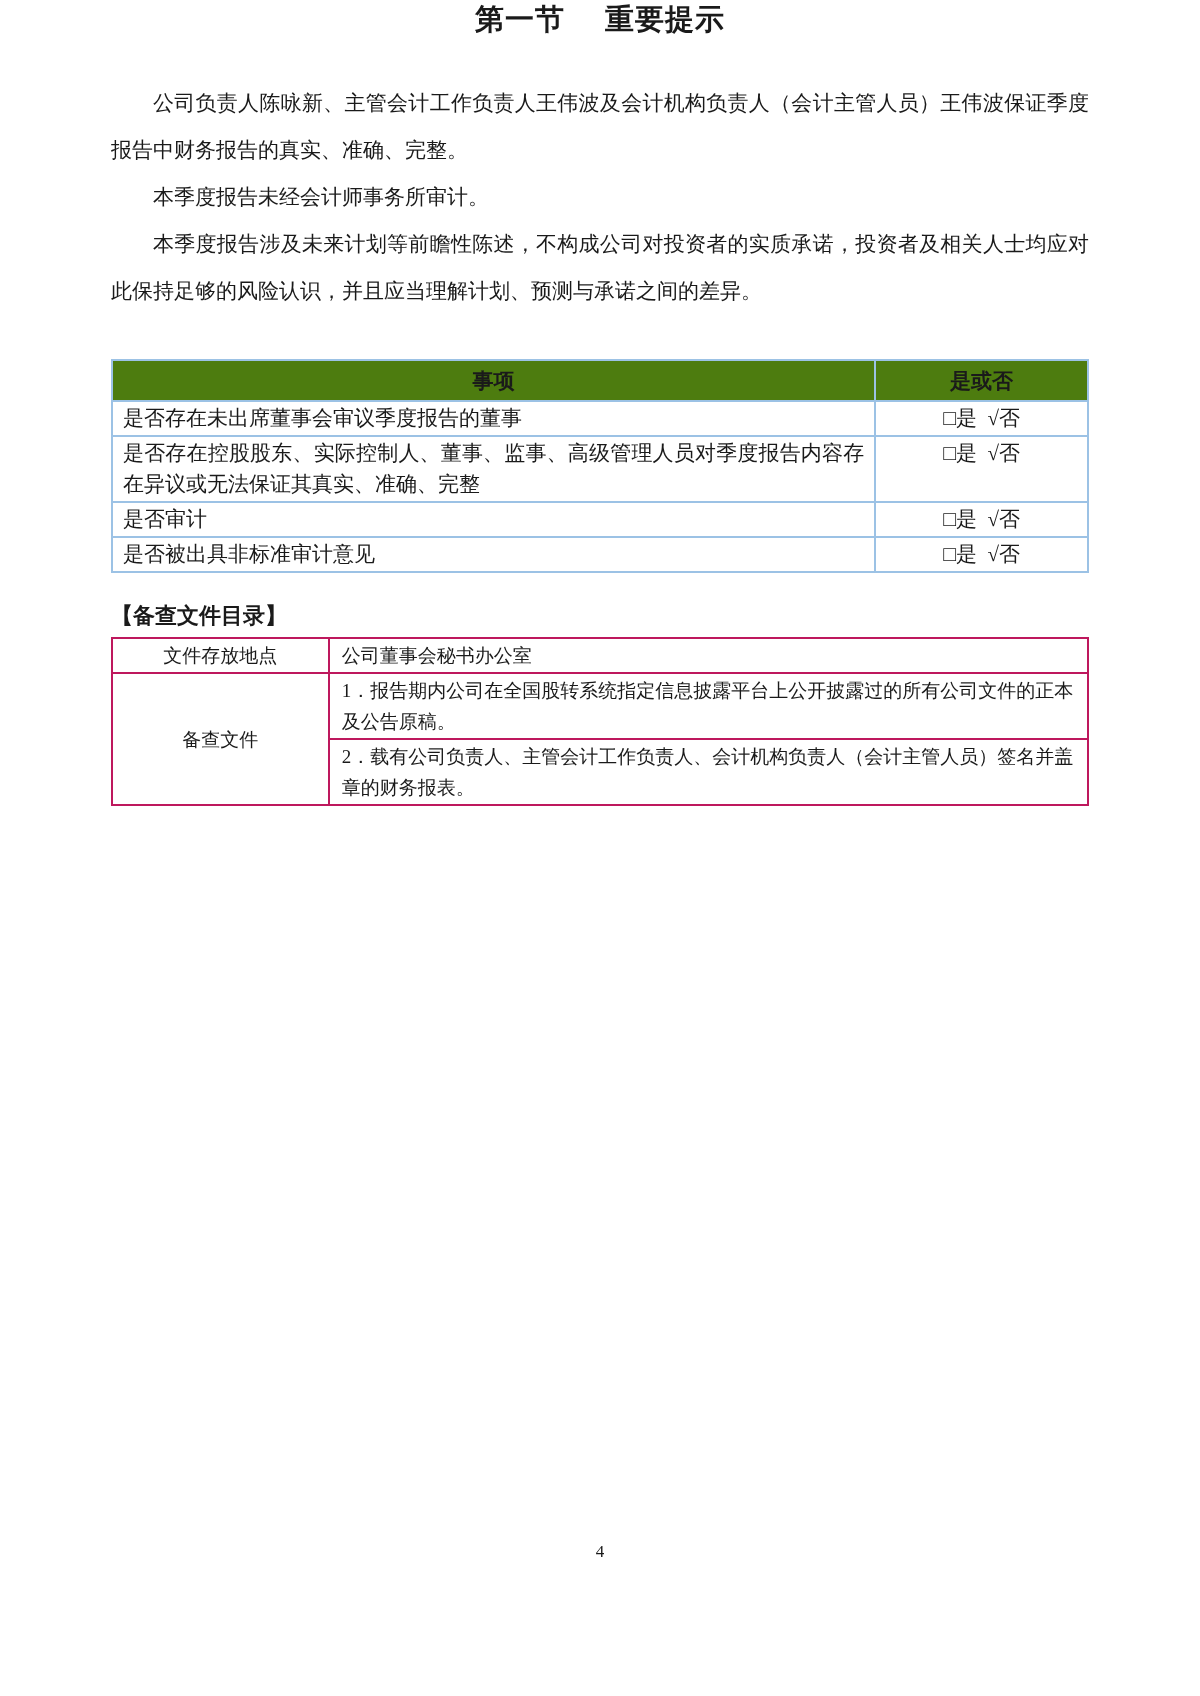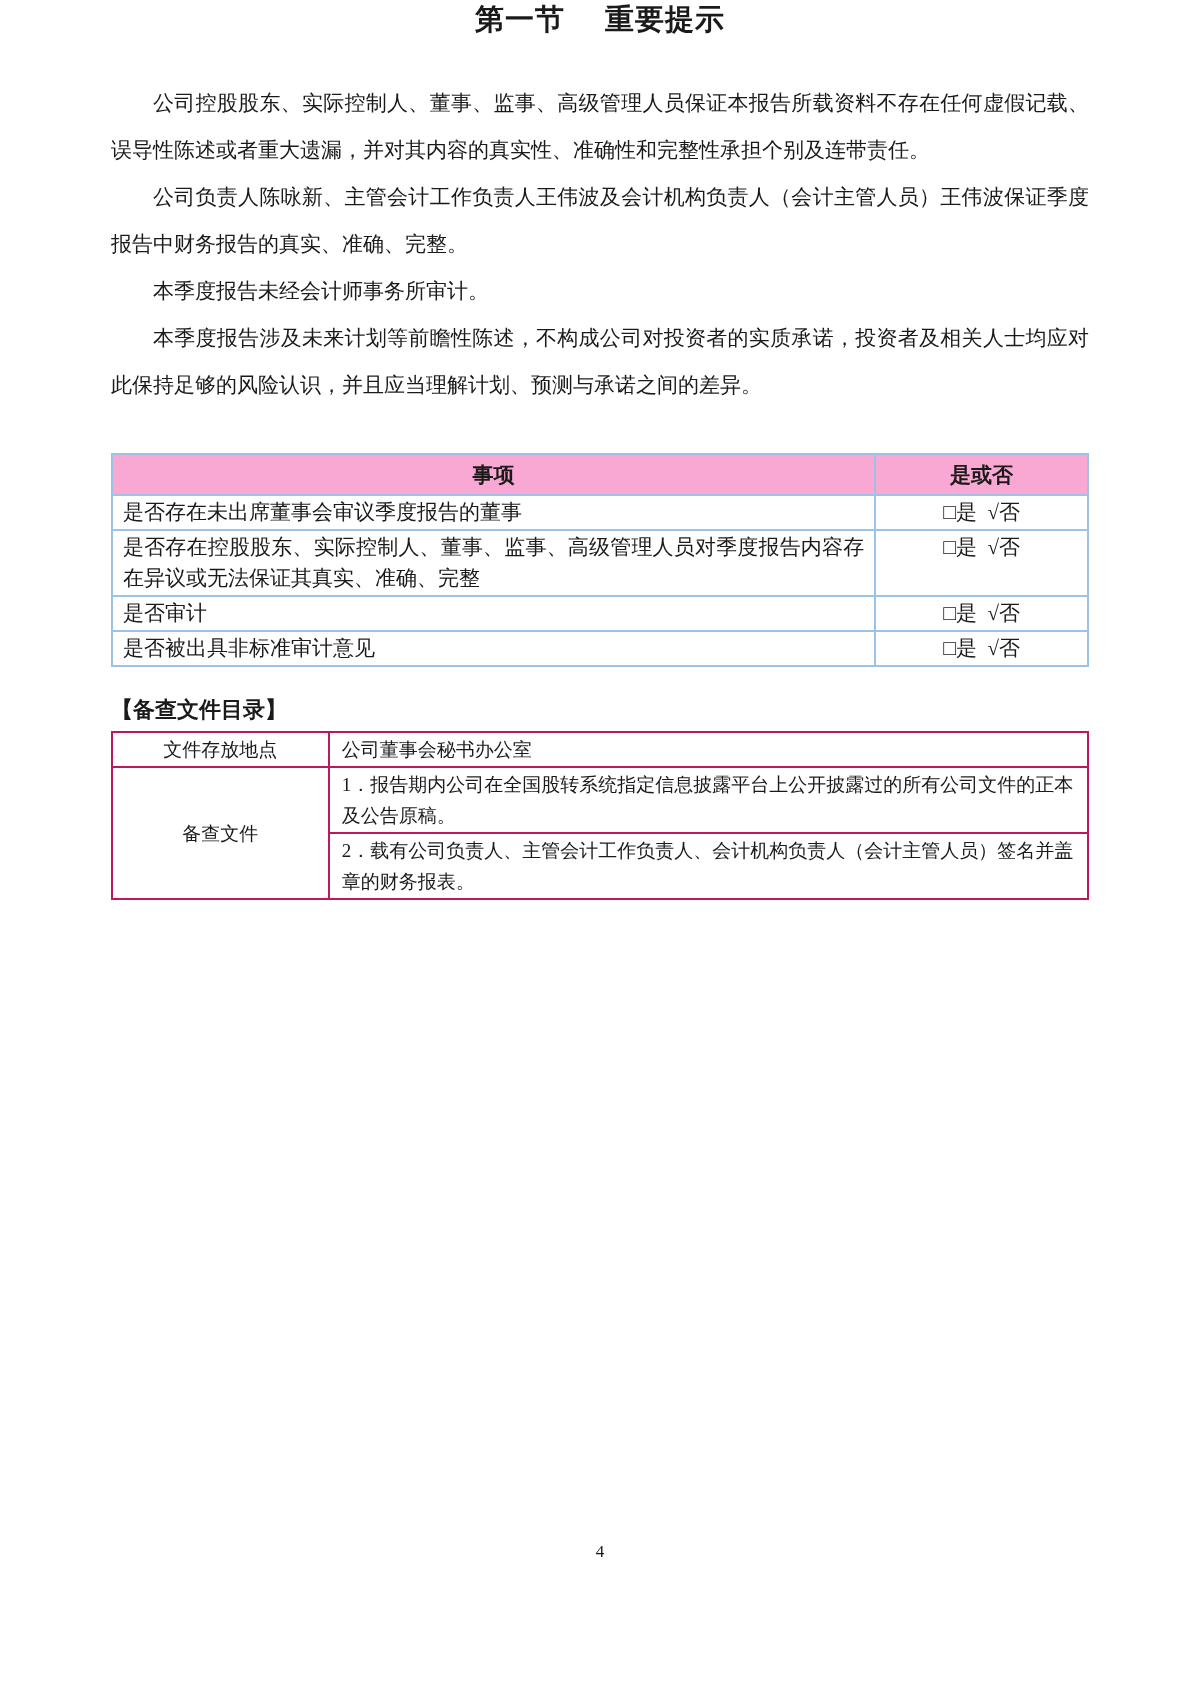--- a/index.html
+++ b/index.html
@@ -45,21 +45,21 @@
   }
   .matters-table {
     margin-top: 44px;
   }
   .matters-table th,
   .matters-table td {
     border: 2px solid #9cc2e5;
     font-size: 21px;
   }
   .matters-table th {
-    background: #f9a8d4;
+    background: #4d7c0f;
     font-weight: 700;
     text-align: center;
     height: 41px;
     padding: 2px 4px;
   }
   .matters-table .col-answer {
     width: 21.8%;
   }
   .matters-table td.item-cell {
     padding: 1px 10px;
@@ -109,21 +109,20 @@
   }
 </style>
 </head>
 <body>
 
 <div class="page-content">
 
   <h1 class="doc-title"><span>第一节</span><span class="title-gap"></span><span>重要提示</span></h1>
 
   <div class="body-text">
-    <p>公司控股股东、实际控制人、董事、监事、高级管理人员保证本报告所载资料不存在任何虚假记载、误导性陈述或者重大遗漏，并对其内容的真实性、准确性和完整性承担个别及连带责任。</p>
     <p>公司负责人陈咏新、主管会计工作负责人王伟波及会计机构负责人（会计主管人员）王伟波保证季度报告中财务报告的真实、准确、完整。</p>
     <p>本季度报告未经会计师事务所审计。</p>
     <p>本季度报告涉及未来计划等前瞻性陈述，不构成公司对投资者的实质承诺，投资者及相关人士均应对此保持足够的风险认识，并且应当理解计划、预测与承诺之间的差异。</p>
   </div>
 
   <table class="matters-table">
     <thead>
       <tr>
         <th class="col-item">事项</th>
         <th class="col-answer">是或否</th>

